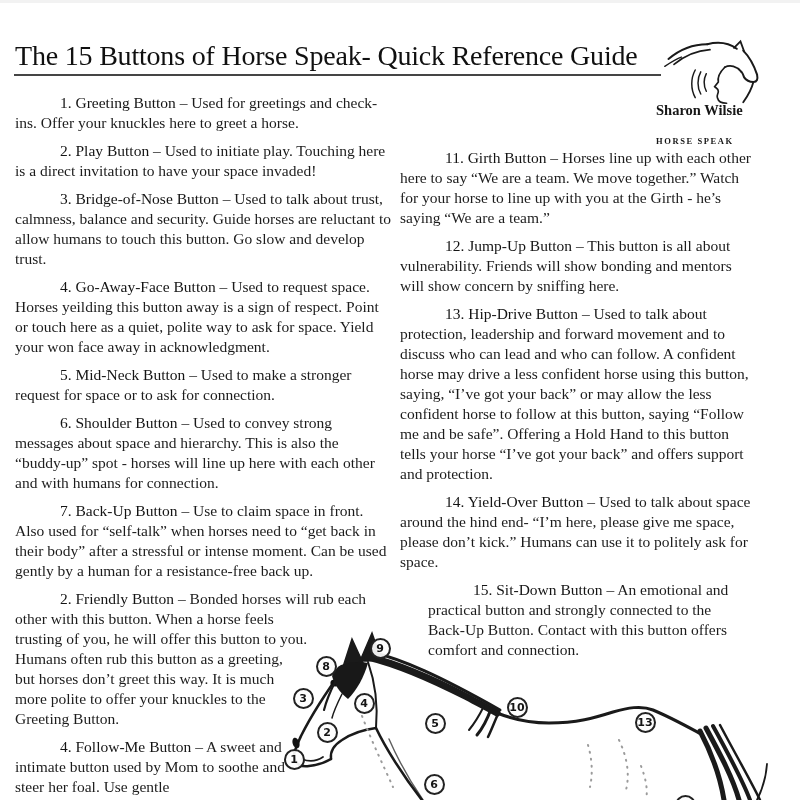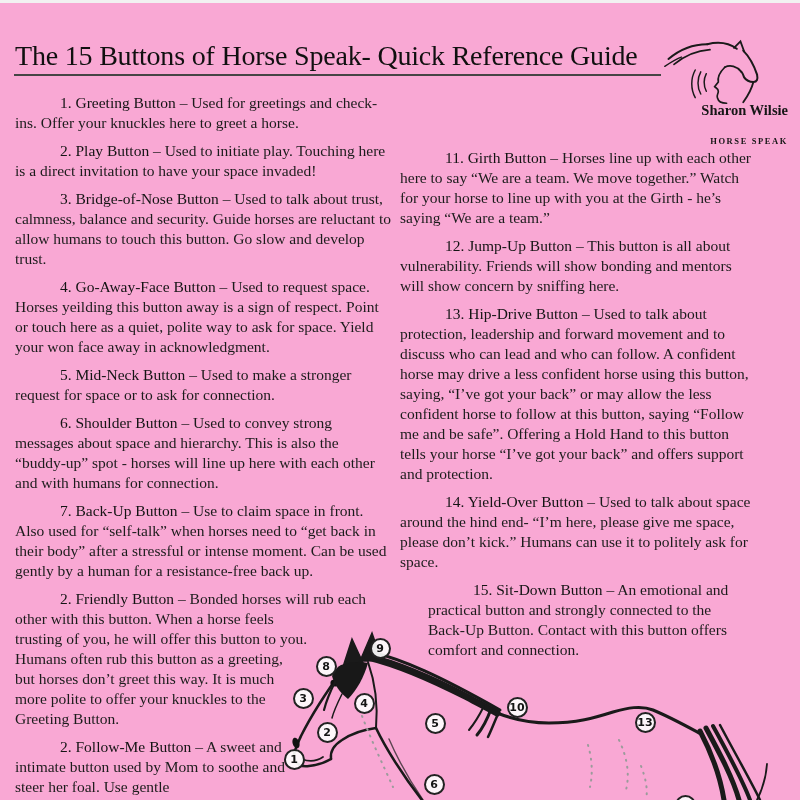--- a/index.html
+++ b/index.html
@@ -1,22 +1,22 @@
 <!DOCTYPE html>
 <html><head>
 <meta charset="utf-8">
 <style>
   html,body{margin:0;padding:0;background:#e9e9e9;}
-  .page{position:relative;width:800px;height:800px;background:#f9a8d4;overflow:hidden;
+  .page{position:relative;width:800px;height:800px;background:#ffffff;overflow:hidden;
         font-family:"Liberation Serif",serif;color:#1b1b1b;}
   .top-strip{position:absolute;top:0;left:0;width:800px;height:3px;background:#f2f2f2;}
   .title{position:absolute;left:15px;top:40px;margin:0;font-size:28px;font-weight:400;
          letter-spacing:-0.2px;color:#101010;white-space:nowrap;}
   .rule{position:absolute;left:14px;top:74px;width:647px;height:2px;background:#454545;}
-  .logo{position:absolute;left:656px;top:35px;width:132px;text-align:right;}
+  .logo{position:absolute;left:656px;top:35px;width:132px;text-align:left;}
   .logo svg{display:block;margin:0 auto;}
   .logo-name{font-size:14.5px;font-weight:700;color:#161616;margin-top:-3px;}
   .logo-brand{font-size:8.5px;font-weight:700;letter-spacing:1.6px;color:#161616;margin-top:17px;}
   .col{position:absolute;font-size:15.5px;line-height:20px;color:#1c1c1c;text-align:left;}
   #left-col{left:15px;top:93px;width:377px;}
   #right-col{left:400px;top:148px;width:352px;}
   .item{margin:0 0 8px 0;}
   .item b{font-weight:400;color:#141414;margin-left:45px;}
   .fr{float:right;clear:right;}
   .fl{float:left;}
@@ -60,21 +60,21 @@
       <p class="item"><b>2. Play Button</b> <span>– Used to initiate play. Touching here is a direct invitation to have your space invaded!</span></p>
       <p class="item"><b>3. Bridge-of-Nose Button</b> <span>– Used to talk about trust, calmness, balance and security. Guide horses are reluctant to allow humans to touch this button. Go slow and develop trust.</span></p>
       <p class="item"><b>4. Go-Away-Face Button</b> <span>– Used to request space. Horses yeilding this button away is a sign of respect. Point or touch here as a quiet, polite way to ask for space. Yield your won face away in acknowledgment.</span></p>
       <p class="item"><b>5. Mid-Neck Button</b> <span>– Used to make a stronger request for space or to ask for connection.</span></p>
       <p class="item"><b>6. Shoulder Button</b> <span>– Used to convey strong messages about space and hierarchy. This is also the “buddy-up” spot - horses will line up here with each other and with humans for connection.</span></p>
       <p class="item"><b>7. Back-Up Button</b> <span>– Use to claim space in front. Also used for “self-talk” when horses need to “get back in their body” after a stressful or intense moment. Can be used gently by a human for a resistance-free back up.</span></p>
       <div class="fr" style="width: 14px; height: 20px;"></div>
       <div class="fr" style="width: 78px; height: 40px;"></div>
       <div class="fr" style="width: 106px; height: 210px;"></div>
       <p class="item"><b>2. Friendly Button</b> <span>– Bonded horses will rub each other with this button. When a horse feels trusting of you, he will offer this button to you. Humans often rub this button as a greeting, but horses don’t greet this way. It is much more polite to offer your knuckles to the Greeting Button.</span></p>
-      <p class="item"><b>2. Follow-Me Button</b> <span>– A sweet and intimate button used by Mom to soothe and steer her foal. Use gentle</span></p>
+      <p class="item"><b>4. Follow-Me Button</b> <span>– A sweet and intimate button used by Mom to soothe and steer her foal. Use gentle</span></p>
     </div>
   <div id="right-col" class="col">
       <p class="item"><b>11. Girth Button</b> <span>– Horses line up with each other here to say “We are a team. We move together.” Watch for your horse to line up with you at the Girth - he’s saying “We are a team.”</span></p>
       <p class="item"><b>12. Jump-Up Button</b> <span>– This button is all about vulnerability. Friends will show bonding and mentors will show concern by sniffing here.</span></p>
       <p class="item"><b>13. Hip-Drive Button</b> <span>– Used to talk about protection, leadership and forward movement and to discuss who can lead and who can follow. A confident horse may drive a less confident horse using this button, saying, “I’ve got your back” or may allow the less confident horse to follow at this button, saying “Follow me and be safe”. Offering a Hold Hand to this button tells your horse “I’ve got your back” and offers support and protection.</span></p>
       <p class="item"><b>14. Yield-Over Button</b> <span>– Used to talk about space around the hind end- “I’m here, please give me space, please don’t kick.” Humans can use it to politely ask for space.</span></p>
       <div class="fl" style="width: 28px; height: 22px; margin-top: 59px;"></div>
       <p class="item"><b>15. Sit-Down Button</b> <span>– An emotional and practical button and strongly connected to the Back-Up Button. Contact with this button offers comfort and connection.</span></p>
     </div>
 

